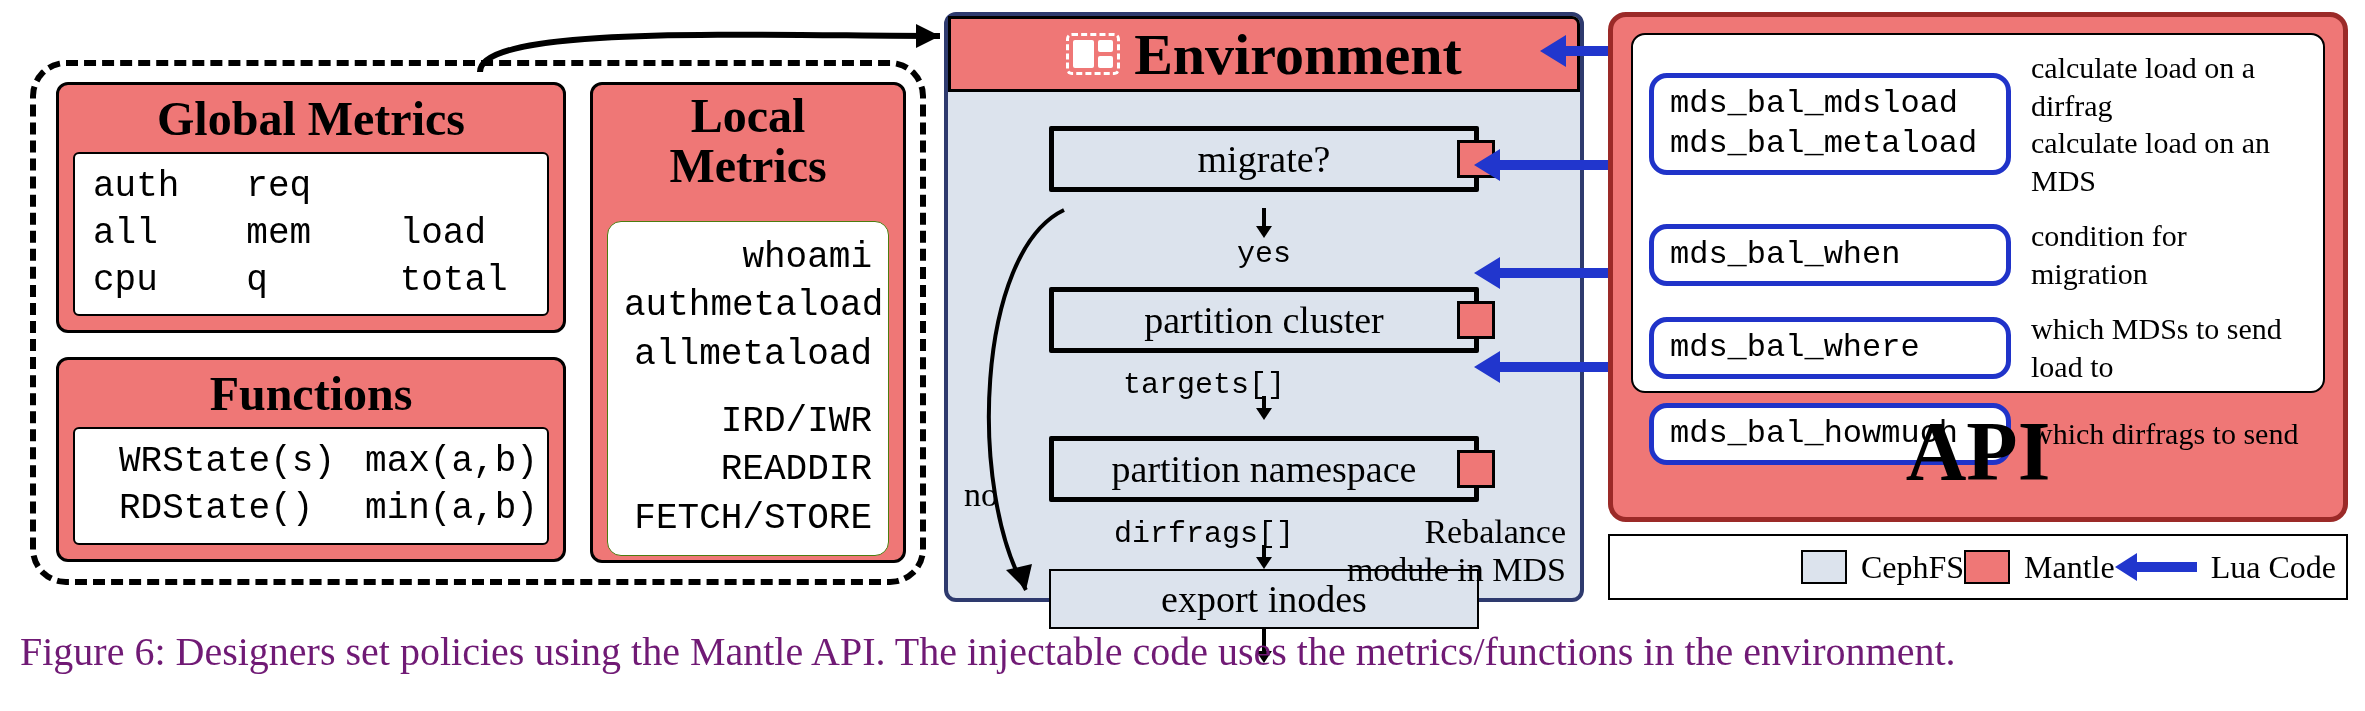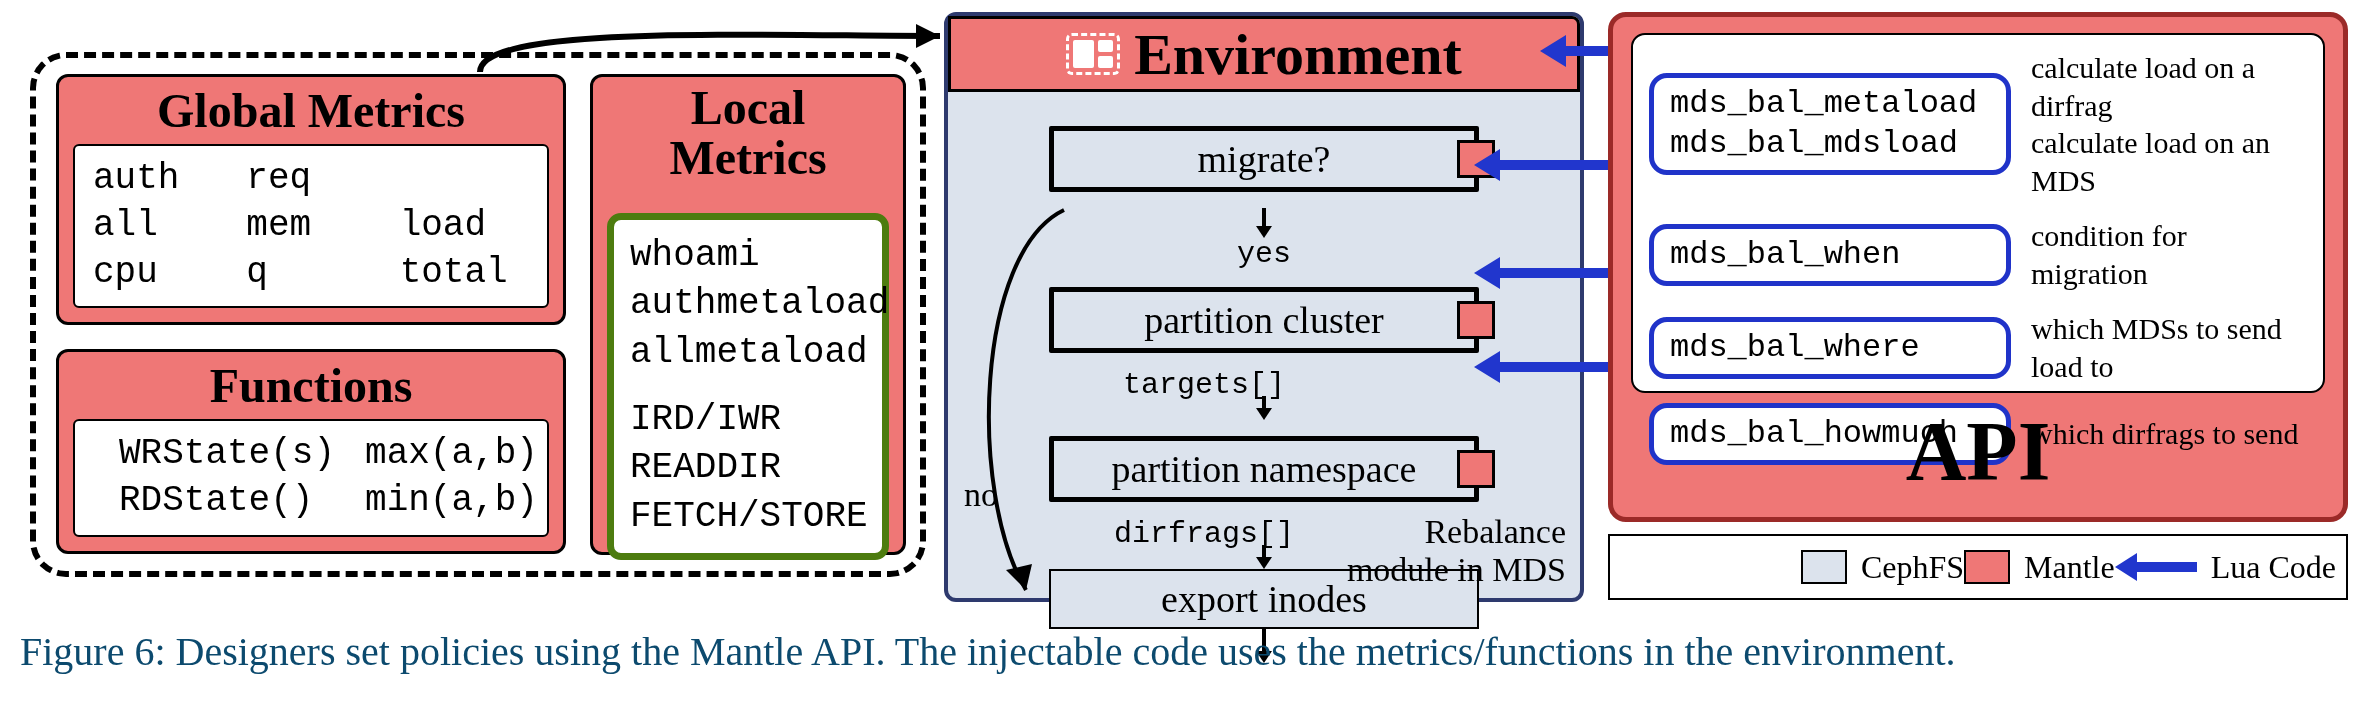--- a/index.html
+++ b/index.html
@@ -10,21 +10,21 @@
     width:2365px;
     height:711px;
     position:relative;
     color:#000;
   }
   .mono { font-family: "Courier New", Courier, monospace; }
 
   
   .metrics-wrap {
     position:absolute;
-    left:30px; top:52px;
+    left:30px; top:60px;
     width:896px; height:525px;
     border:6px dashed #000;
     border-radius:36px;
     padding:16px 20px;
     display:flex;
     gap:24px;
   }
   .left-col {
     display:flex; flex-direction:column; gap:24px;
     width:510px;
@@ -52,21 +52,21 @@
     padding:10px 18px;
     font-size:36px;
     line-height:1.3;
   }
   .white-inset.mono { font-family:"Courier New", monospace; }
 
   .global-grid { display:grid; grid-template-columns:repeat(3,1fr); gap:0 24px; }
   .func-grid   { display:grid; grid-template-columns:1fr 1fr; gap:0 30px;padding-left:44px; }
 
   .local-box { height:100%; display:flex; flex-direction:column;gap:23px; }
-  .local-inner { background:#fff; border:7px solid #4d7c0f; border-radius:14px; padding:12px 16px; font-size:36px; line-height:1.35; flex:0 0 auto; }
+  .local-inner { background:#fff; border:1px solid #4d7c0f; border-radius:14px; padding:12px 16px; font-size:36px; line-height:1.35; flex:0 0 auto;text-align:right; }
   .local-inner .gap { height:18px; }
 
   
   .env-panel {
     position:absolute;
     left:944px; top:12px;
     width:640px; height:590px;
     background:#DCE3ED;
     border:4px solid #2E3A6E;
     border-radius:12px;
@@ -226,21 +226,21 @@
     border-style:solid;
     border-width:14px 22px 14px 0;
     border-color:transparent #2136CD transparent transparent;
   }
 
   .caption {
     position:absolute;
     left:20px; top:628px;
     width:2320px;
     font-size:40px;
-    color:#0c4a6e;
+    color:#701a75;
   }
 </style>
 </head>
 <body>
 
 <svg class="top-connector" viewBox="0 0 500 72">
   <path d="M20,68 C20,20 300,32 480,32" fill="none" stroke="#000" stroke-width="6"></path>
   <polygon points="480,32 456,20 456,44" fill="#000"></polygon>
 </svg>
 
@@ -359,22 +359,22 @@
 
 <div class="blue-arrow" style="left:1566px; top:46px; width:60px;"></div>
 <div class="blue-arrow" style="left:1500px; top:160px; width:126px;"></div>
 <div class="blue-arrow" style="left:1500px; top:268px; width:126px;"></div>
 <div class="blue-arrow" style="left:1500px; top:362px; width:126px;"></div>
 
 <div class="api-panel">
   <div class="api-inner">
     <div class="api-row">
       <div class="api-bubble">
+        <div>mds_bal_mdsload</div>
         <div>mds_bal_metaload</div>
-        <div>mds_bal_mdsload</div>
       </div>
       <div class="api-desc">
         <div>calculate load on a dirfrag</div>
         <div>calculate load on an MDS</div>
       </div>
     </div>
     <div class="api-row">
       <div class="api-bubble">
         <div>mds_bal_when</div>
       </div>

